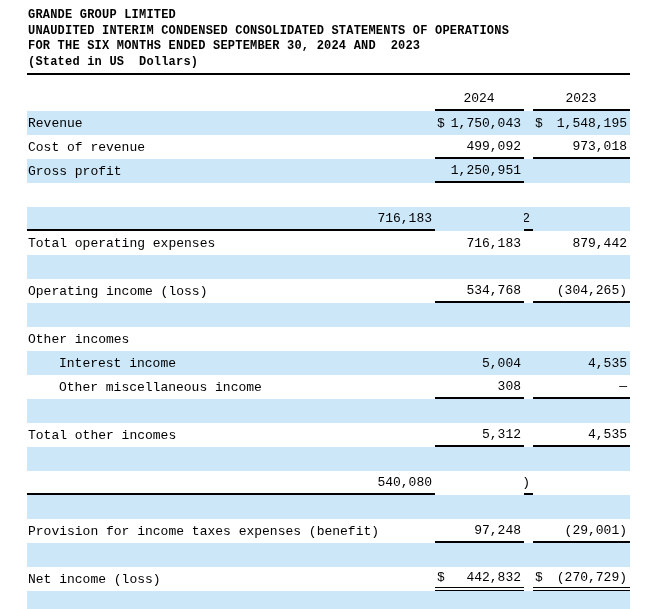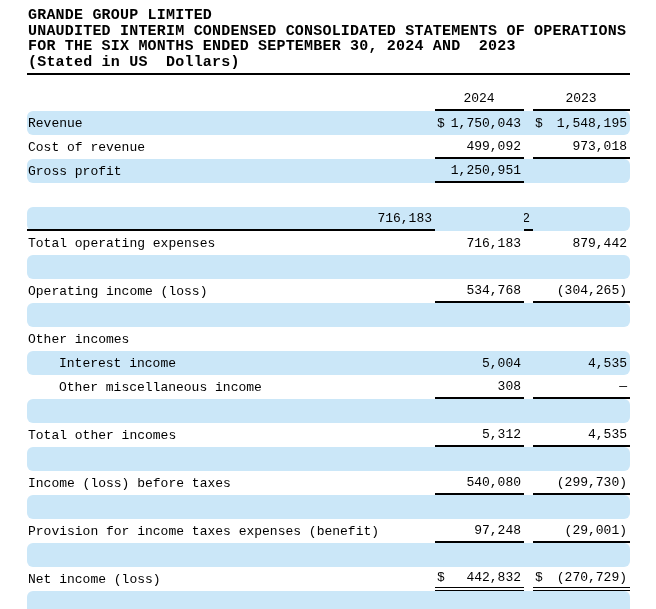--- a/index.html
+++ b/index.html
@@ -6,35 +6,35 @@
   html, body { background: #fff; }
   body {
     width: 656px; height: 609px; overflow: hidden;
     font-family: "Liberation Mono", "DejaVu Sans Mono", monospace;
     color: #000;
   }
   .page { width: 656px; height: 609px; overflow: hidden; background: #fff; }
 
   .doc-header { padding: 8px 0 0 28px; }
   .title-line {
-    font-weight: bold; font-size: 15px; line-height: 15.5px;
+    font-weight: bold; font-size: 12px; line-height: 15.5px;
     white-space: pre; letter-spacing: 0.2px;
   }
   .header-rule {
     margin-left: 27px; margin-top: 3px;
     width: 603px; height: 0; border-top: 2px solid #000;
   }
 
   .fin-table { margin-left: 27px; margin-top: 12px; width: 603px; font-size: 13px; }
   .row {
     display: grid;
     grid-template-columns: 408px 89px 9px 97px;
     height: 24px;
   }
-  .row.hl { background: var(--hl, #cbe7f8); border-radius: 6px; }
+  .row.hl { background: var(--hl, #cbe7f8); }
   .cell { height: 100%; display: flex; align-items: center; overflow: hidden; white-space: pre; }
   .label { padding-left: 1px; }
   .ind1 { padding-left: 32px; }
   .ind2 { }
   .num { justify-content: flex-end; padding: 0 3px 0 2px; }
   .num .dollar { margin-right: auto; }
   .header-col { justify-content: center; font-weight: normal; }
   .u1 { border-bottom: 2px solid #000; }
   .u2 { border-bottom: 4px double #000; }
 </style>
@@ -146,21 +146,20 @@
           <div class="cell"></div>
           <div class="cell num u1"><span>4,535</span></div>
         </div>
         <div class="row hl">
           <div class="cell label"></div>
           <div class="cell num"></div>
           <div class="cell"></div>
           <div class="cell num"></div>
         </div>
         <div class="row">
-          <div class="cell label">Income (loss) before taxes</div>
           <div class="cell num u1"><span>540,080</span></div>
           <div class="cell"></div>
           <div class="cell num u1"><span>(299,730)</span></div>
         </div>
         <div class="row hl">
           <div class="cell label"></div>
           <div class="cell num"></div>
           <div class="cell"></div>
           <div class="cell num"></div>
         </div>

